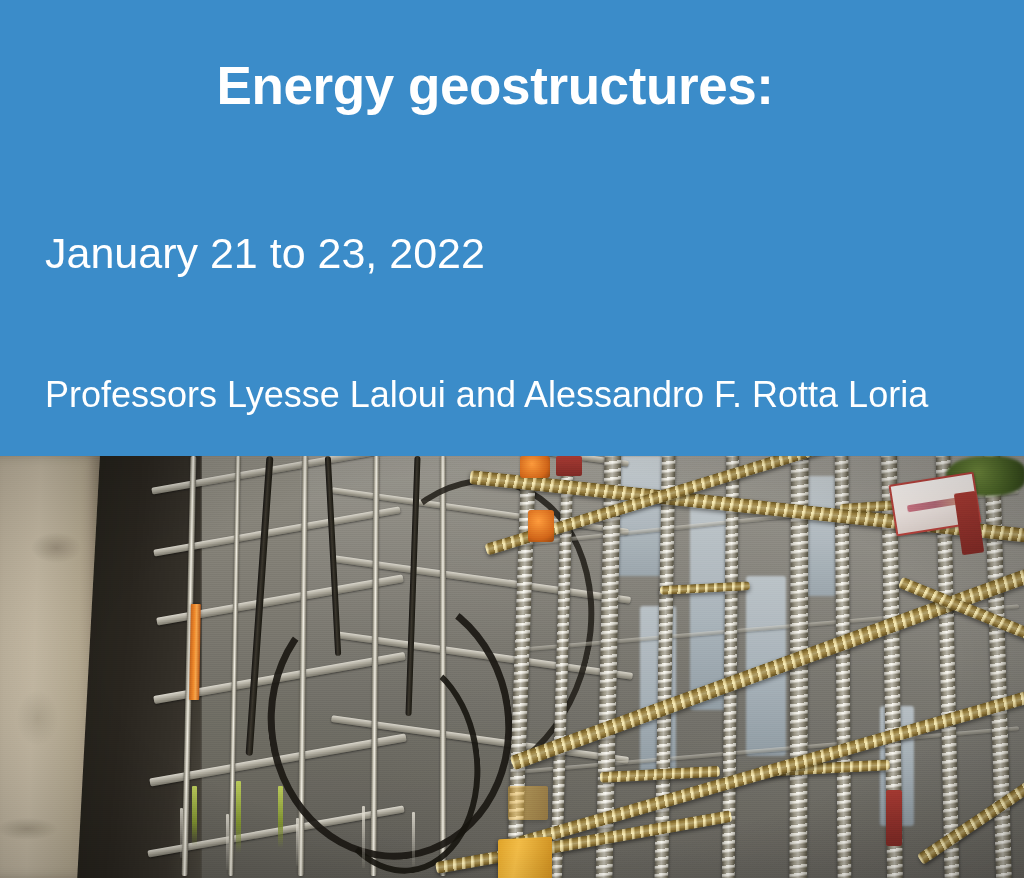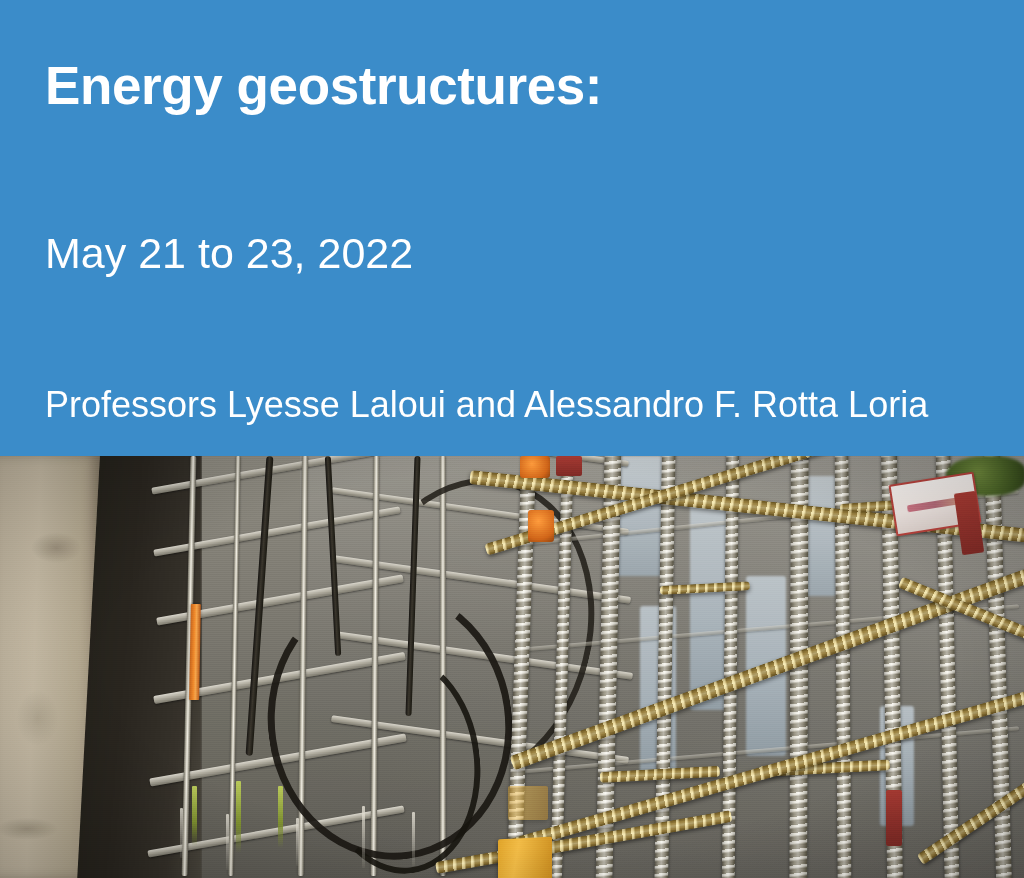--- a/index.html
+++ b/index.html
@@ -6,26 +6,26 @@
   body{width:1024px;height:878px;overflow:hidden;
        font-family:"Liberation Sans","DejaVu Sans",sans-serif;}
 
   #poster{position:relative;width:1024px;height:878px;overflow:hidden;background:#fff;}
 
   
   .banner{position:absolute;left:0;top:0;width:1024px;height:456px;background:#3b8cc9;overflow:hidden;}
 
   .title{position:absolute;left:45px;top:56px;width:900px;color:#ffffff;
          font-size:53px;line-height:60px;font-weight:bold;letter-spacing:-0.4px;}
-  .title .ln{display:block;white-space:pre;}
+  .title .ln{display:block;white-space:pre;text-align:center;}
 
   .date{position:absolute;left:45px;top:228px;color:#ffffff;
         font-size:43px;line-height:50px;font-weight:normal;letter-spacing:0px;white-space:pre;}
 
-  .presenters{position:absolute;left:45px;top:383px;color:#ffffff;
+  .presenters{position:absolute;left:45px;top:373px;color:#ffffff;
               font-size:36px;line-height:44px;font-weight:normal;letter-spacing:0px;white-space:pre;}
 
   
   .photo{position:absolute;left:0;top:456px;width:1024px;height:422px;overflow:hidden;
          background:#6d6a62;}
   .photo > *{position:absolute;}
 
   
   .wall{left:0;top:0;width:1024px;height:422px;
         background:
@@ -110,21 +110,21 @@
 <body>
 
 <div id="poster">
 
   <div class="banner">
 
     <div class="title">
       <span class="ln">Energy geostructures:</span>
     </div>
 
-    <div class="date">May 21 to 23, 2022</div>
+    <div class="date">January 21 to 23, 2022</div>
 
     <div class="presenters">Professors Lyesse Laloui and Alessandro F. Rotta Loria</div>
   </div>
 
   <div class="photo">
 
     <div class="wall"></div>
 
     <div class="sky" style="left:612px;top:0px;width:60px;height:120px;"></div>
     <div class="sky" style="left:690px;top:44px;width:46px;height:210px;"></div>

